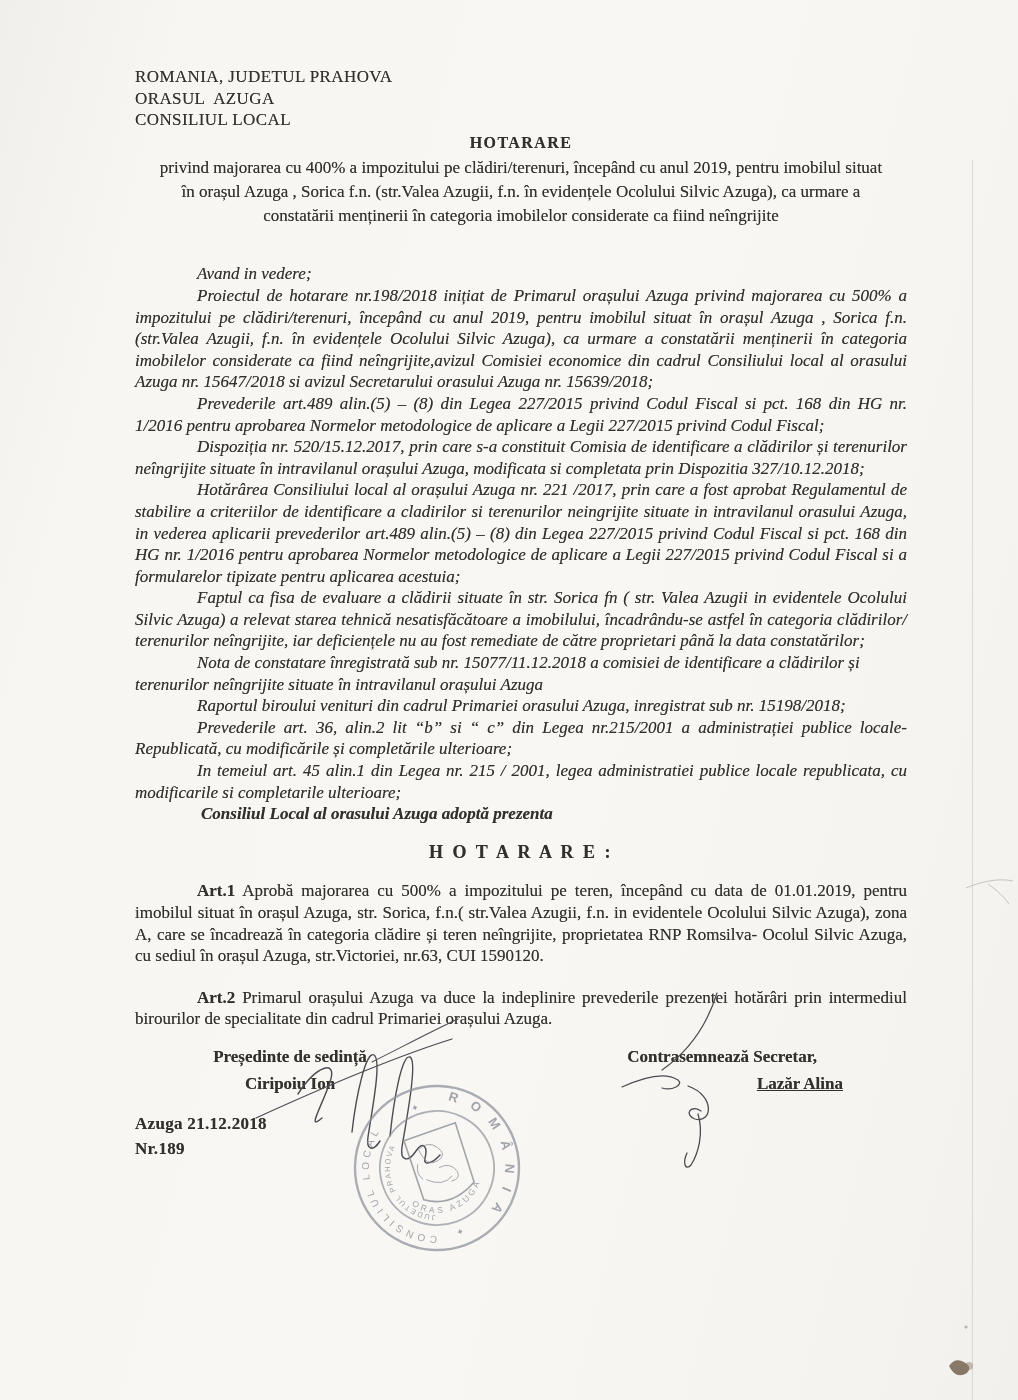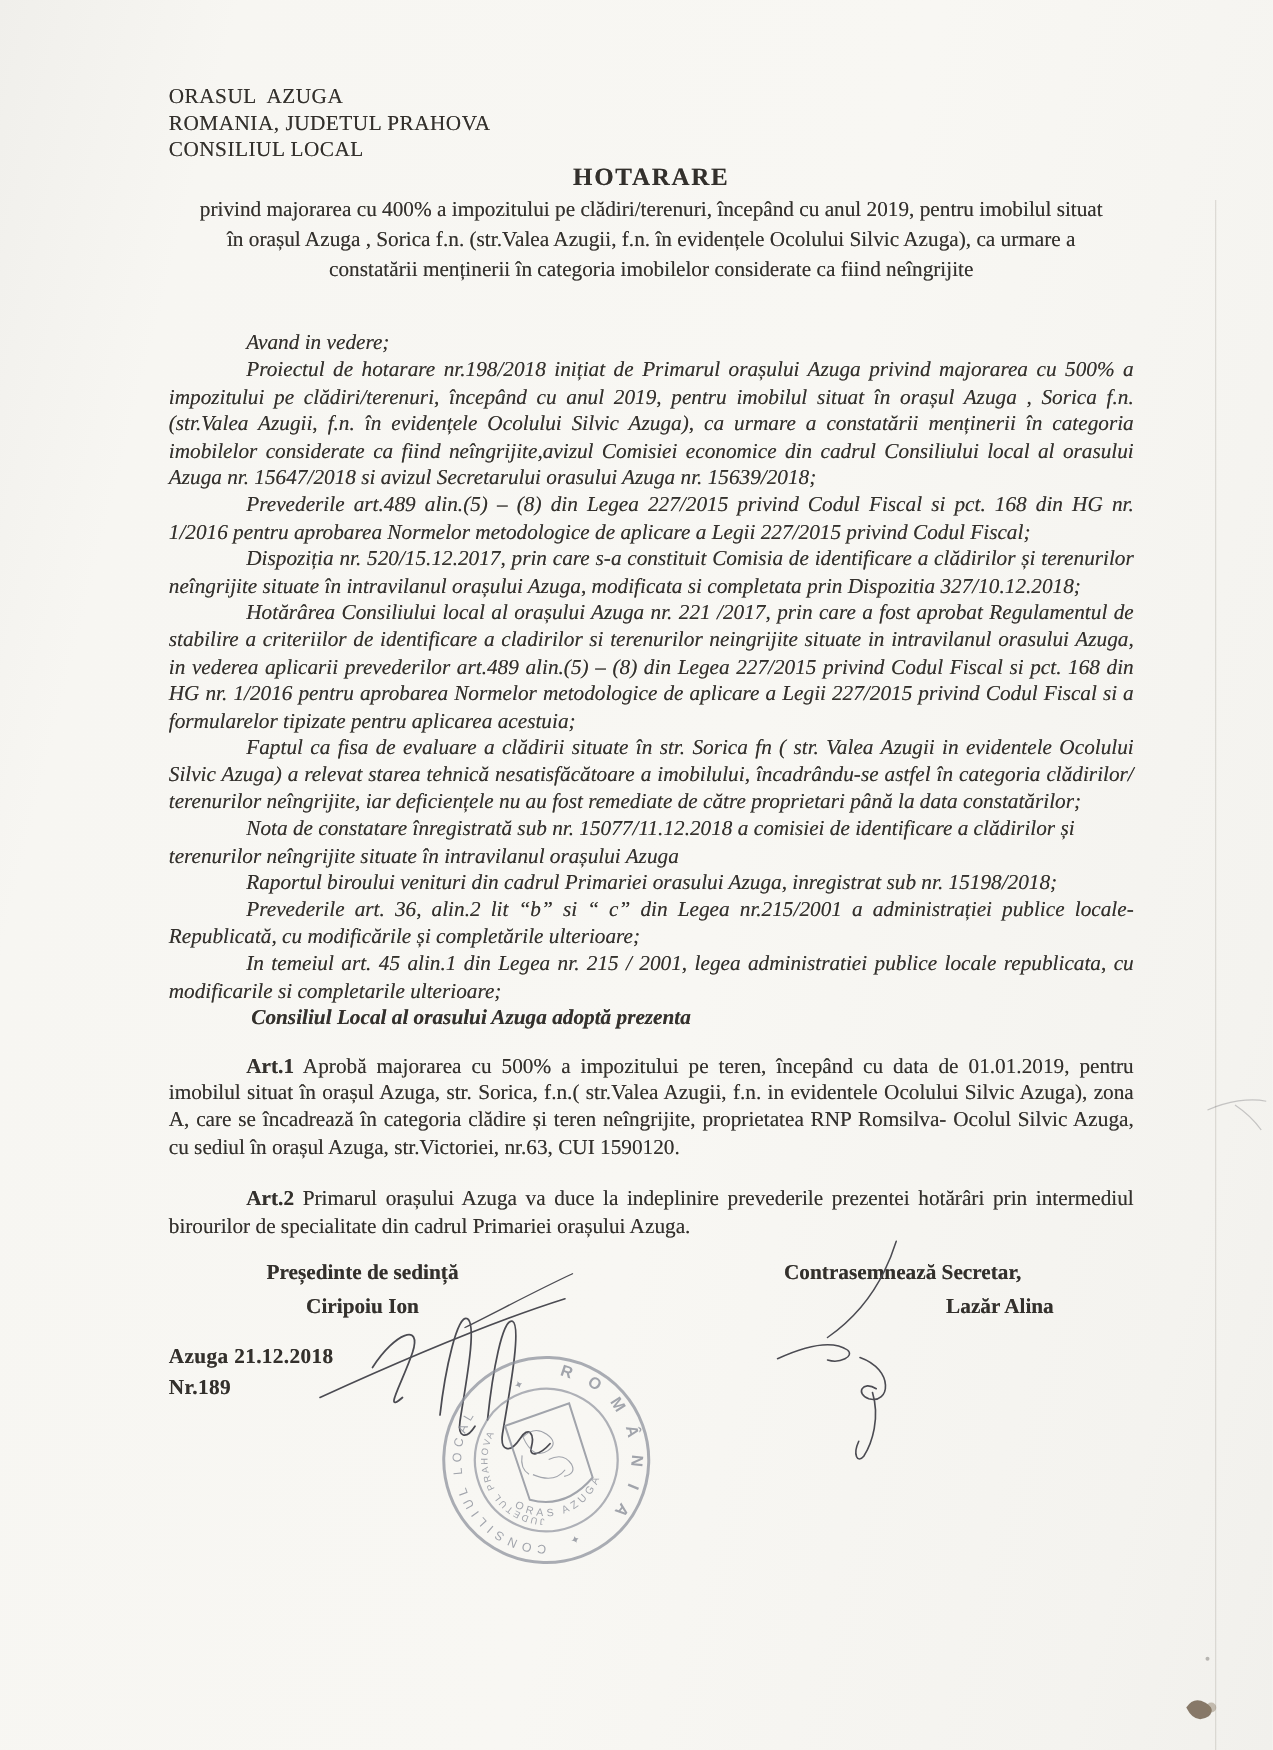--- a/index.html
+++ b/index.html
@@ -14,50 +14,50 @@
   .page {
     position:absolute; inset:0;
     background:linear-gradient(104deg,#f0efeb 0%,#f7f6f2 14%,#f8f7f3 55%,#f4f3ef 88%,#f1f0ec 100%);
   }
   .content {
     position:absolute; left:135px; top:66px; width:772px;
     font-size:17px; line-height:21.6px;
     text-shadow:0 0 0.5px rgba(42,40,36,0.55);
   }
   .hdr { white-space:pre-wrap; letter-spacing:0.4px; }
-  .doc-title { text-align:center; font-weight:bold; font-size:20px; letter-spacing:1.4px; margin-top:1px; }
+  .doc-title { text-align:center; font-weight:bold; font-size:16px; letter-spacing:1.4px; margin-top:1px; }
   .subtitle-block { margin:3px -20px 0 -20px; }
   .subtitle { text-align:center; line-height:24px; }
   .body-block { margin-top:35px;font-style:italic; }
   p.rec { text-align:justify; text-indent:62px; }
   p.noj { text-align:left; text-indent:62px; }
   p.adopt { font-weight:bold; text-indent:66px; }
   .dec-title { text-align:center; font-weight:bold; font-size:18px; letter-spacing:2.5px; margin-top:17px; }
   p.art { text-align:justify; text-indent:62px; }
   p.art1 { margin-top:17px; }
   p.art2 { margin-top:20px; }
   b.artlbl { font-weight:bold; }
   .sig-row { position:relative; margin-top:13px; height:56px; }
   .sig-left  { position:absolute; left:50px;  width:210px; text-align:center; font-weight:bold; line-height:27px; }
   .sig-right { position:absolute; left:438px; width:244px; text-align:right; font-weight:bold; line-height:27px; }
-  .sig-name-right { transform:translateX(26px); }
+  .sig-name-right { transform:translateX(26px);text-decoration:underline; }
   .footer { margin-top:12px; font-weight:bold; line-height:25px; letter-spacing:0.3px; }
   svg.overlay { position:absolute; left:0; top:0; pointer-events:none; }
   .stamp-ink { color:#8e929c; }
   .sig-ink { color:#4b4b52; }
 </style>
 </head>
 <body>
 
 <div class="page">
 
   <div class="content">
 
+    <div class="hdr">ROMANIA, JUDETUL PRAHOVA</div>
     <div class="hdr">ORASUL  AZUGA</div>
-    <div class="hdr">ROMANIA, JUDETUL PRAHOVA</div>
     <div class="hdr">CONSILIUL LOCAL</div>
 
     <div class="doc-title">HOTARARE</div>
 
     <div class="subtitle-block">
       <div class="subtitle">privind majorarea cu 400% a impozitului pe clădiri/terenuri, începând cu anul 2019, pentru imobilul situat</div>
       <div class="subtitle">în orașul Azuga , Sorica f.n. (str.Valea Azugii, f.n. în evidențele Ocolului Silvic Azuga), ca urmare a</div>
       <div class="subtitle">constatării menținerii în categoria imobilelor considerate ca fiind neîngrijite</div>
     </div>
 
@@ -68,20 +68,21 @@
       <p class="rec">Dispoziția nr. 520/15.12.2017, prin care s-a constituit Comisia de identificare a clădirilor și terenurilor neîngrijite situate în intravilanul orașului Azuga, modificata si completata prin Dispozitia 327/10.12.2018;</p>
       <p class="rec">Hotărârea Consiliului local al orașului Azuga nr. 221 /2017, prin care a fost aprobat Regulamentul de stabilire a criteriilor de identificare a cladirilor si terenurilor neingrijite situate in intravilanul orasului Azuga, in vederea aplicarii prevederilor art.489 alin.(5) – (8) din Legea 227/2015 privind Codul Fiscal si pct. 168 din HG nr. 1/2016 pentru aprobarea Normelor metodologice de aplicare a Legii 227/2015 privind Codul Fiscal si a formularelor tipizate pentru aplicarea acestuia;</p>
       <p class="rec">Faptul ca fisa de evaluare a clădirii situate în str. Sorica fn ( str. Valea Azugii in evidentele Ocolului Silvic Azuga) a relevat starea tehnică nesatisfăcătoare a imobilului, încadrându-se astfel în categoria clădirilor/ terenurilor neîngrijite, iar deficiențele nu au fost remediate de către proprietari până la data constatărilor;</p>
       <p class="noj">Nota de constatare înregistrată sub nr. 15077/11.12.2018 a comisiei de identificare a clădirilor și terenurilor neîngrijite situate în intravilanul orașului Azuga</p>
       <p class="rec">Raportul biroului venituri din cadrul Primariei orasului Azuga, inregistrat sub nr. 15198/2018;</p>
       <p class="rec">Prevederile art. 36, alin.2 lit “b” si “ c” din Legea nr.215/2001 a administrației publice locale- Republicată, cu modificările și completările ulterioare;</p>
       <p class="rec">In temeiul art. 45 alin.1 din Legea nr. 215 / 2001, legea administratiei publice locale republicata, cu modificarile si completarile ulterioare;</p>
       <p class="adopt">Consiliul Local al orasului Azuga adoptă prezenta</p>
     </div>
 
+    <div class="dec-title">H O T A R A R E :</div>
 
     <p class="art art1"><b class="artlbl">Art.1</b>
       <span>Aprobă majorarea cu 500% a impozitului pe teren, începând cu data de 01.01.2019, pentru imobilul situat în orașul Azuga, str. Sorica, f.n.( str.Valea Azugii, f.n. in evidentele Ocolului Silvic Azuga), zona A, care se încadrează în categoria clădire și teren neîngrijite, proprietatea RNP Romsilva- Ocolul Silvic Azuga, cu sediul în orașul Azuga, str.Victoriei, nr.63, CUI 1590120.</span></p>
 
     <p class="art art2"><b class="artlbl">Art.2</b>
       <span>Primarul orașului Azuga va duce la indeplinire prevederile prezentei hotărâri prin intermediul birourilor de specialitate din cadrul Primariei orașului Azuga.</span></p>
 
     <div class="sig-row">
       <div class="sig-left">
         <div>Președinte de sedință</div>

